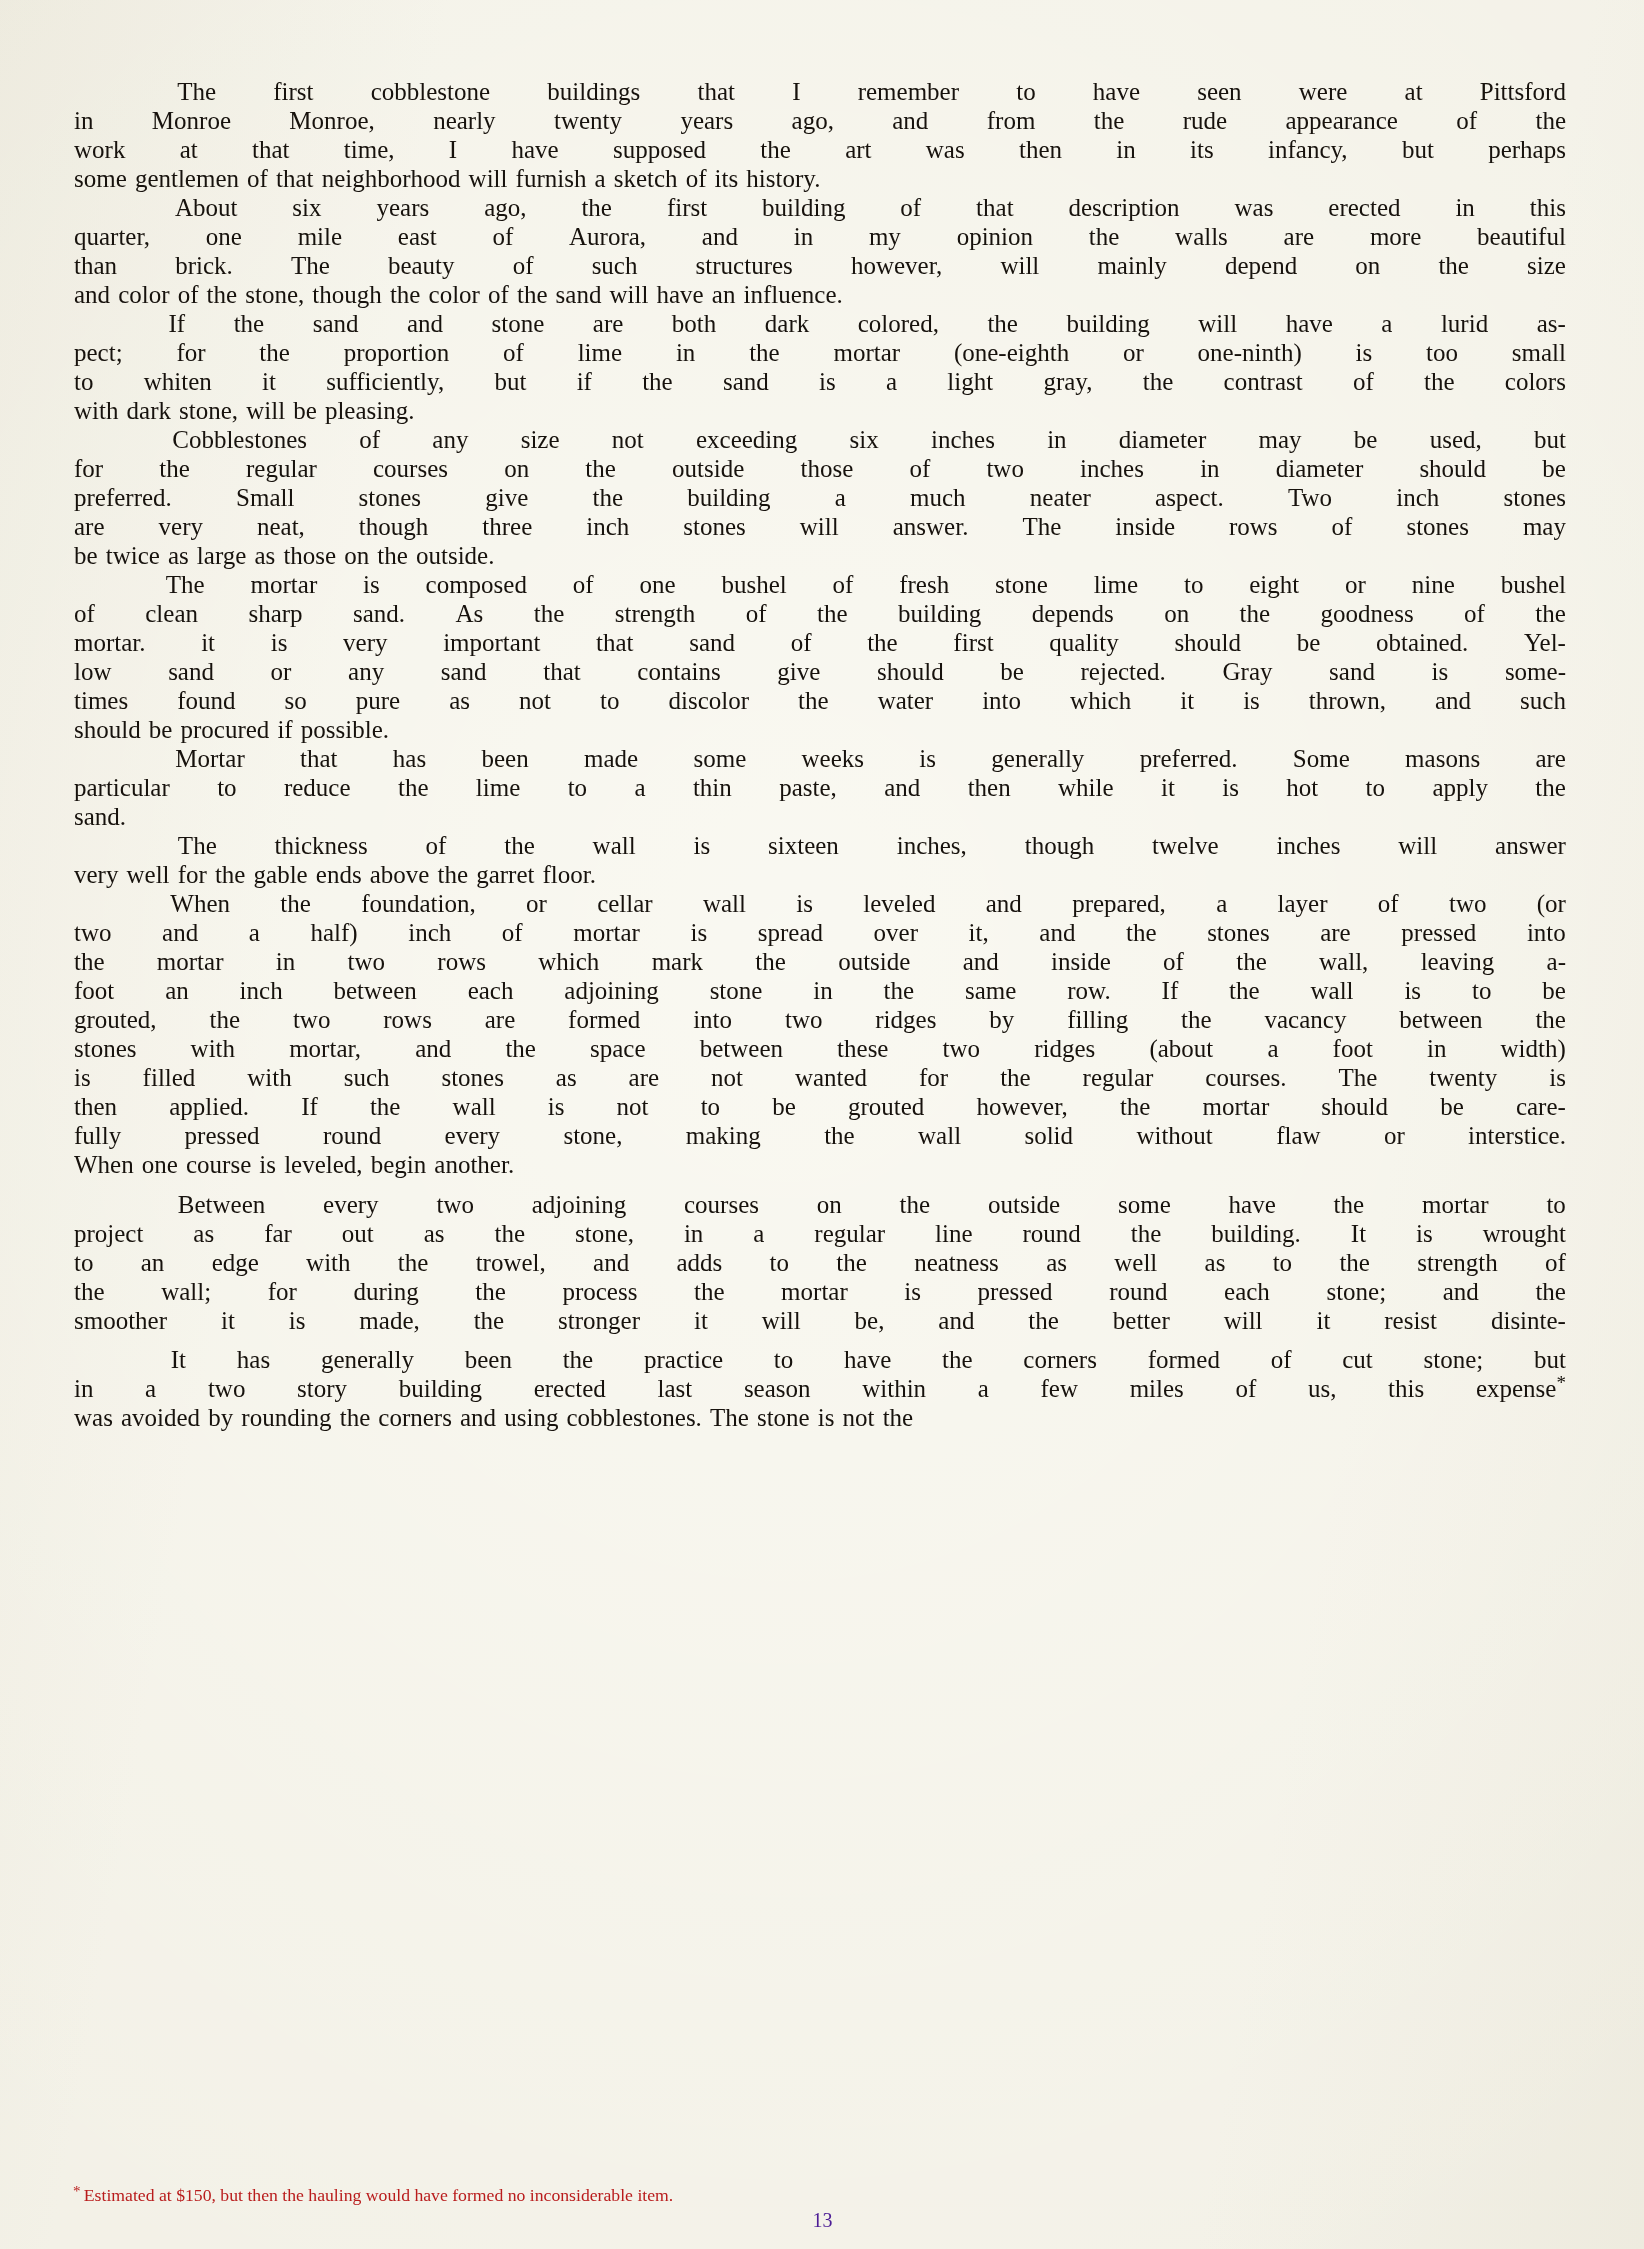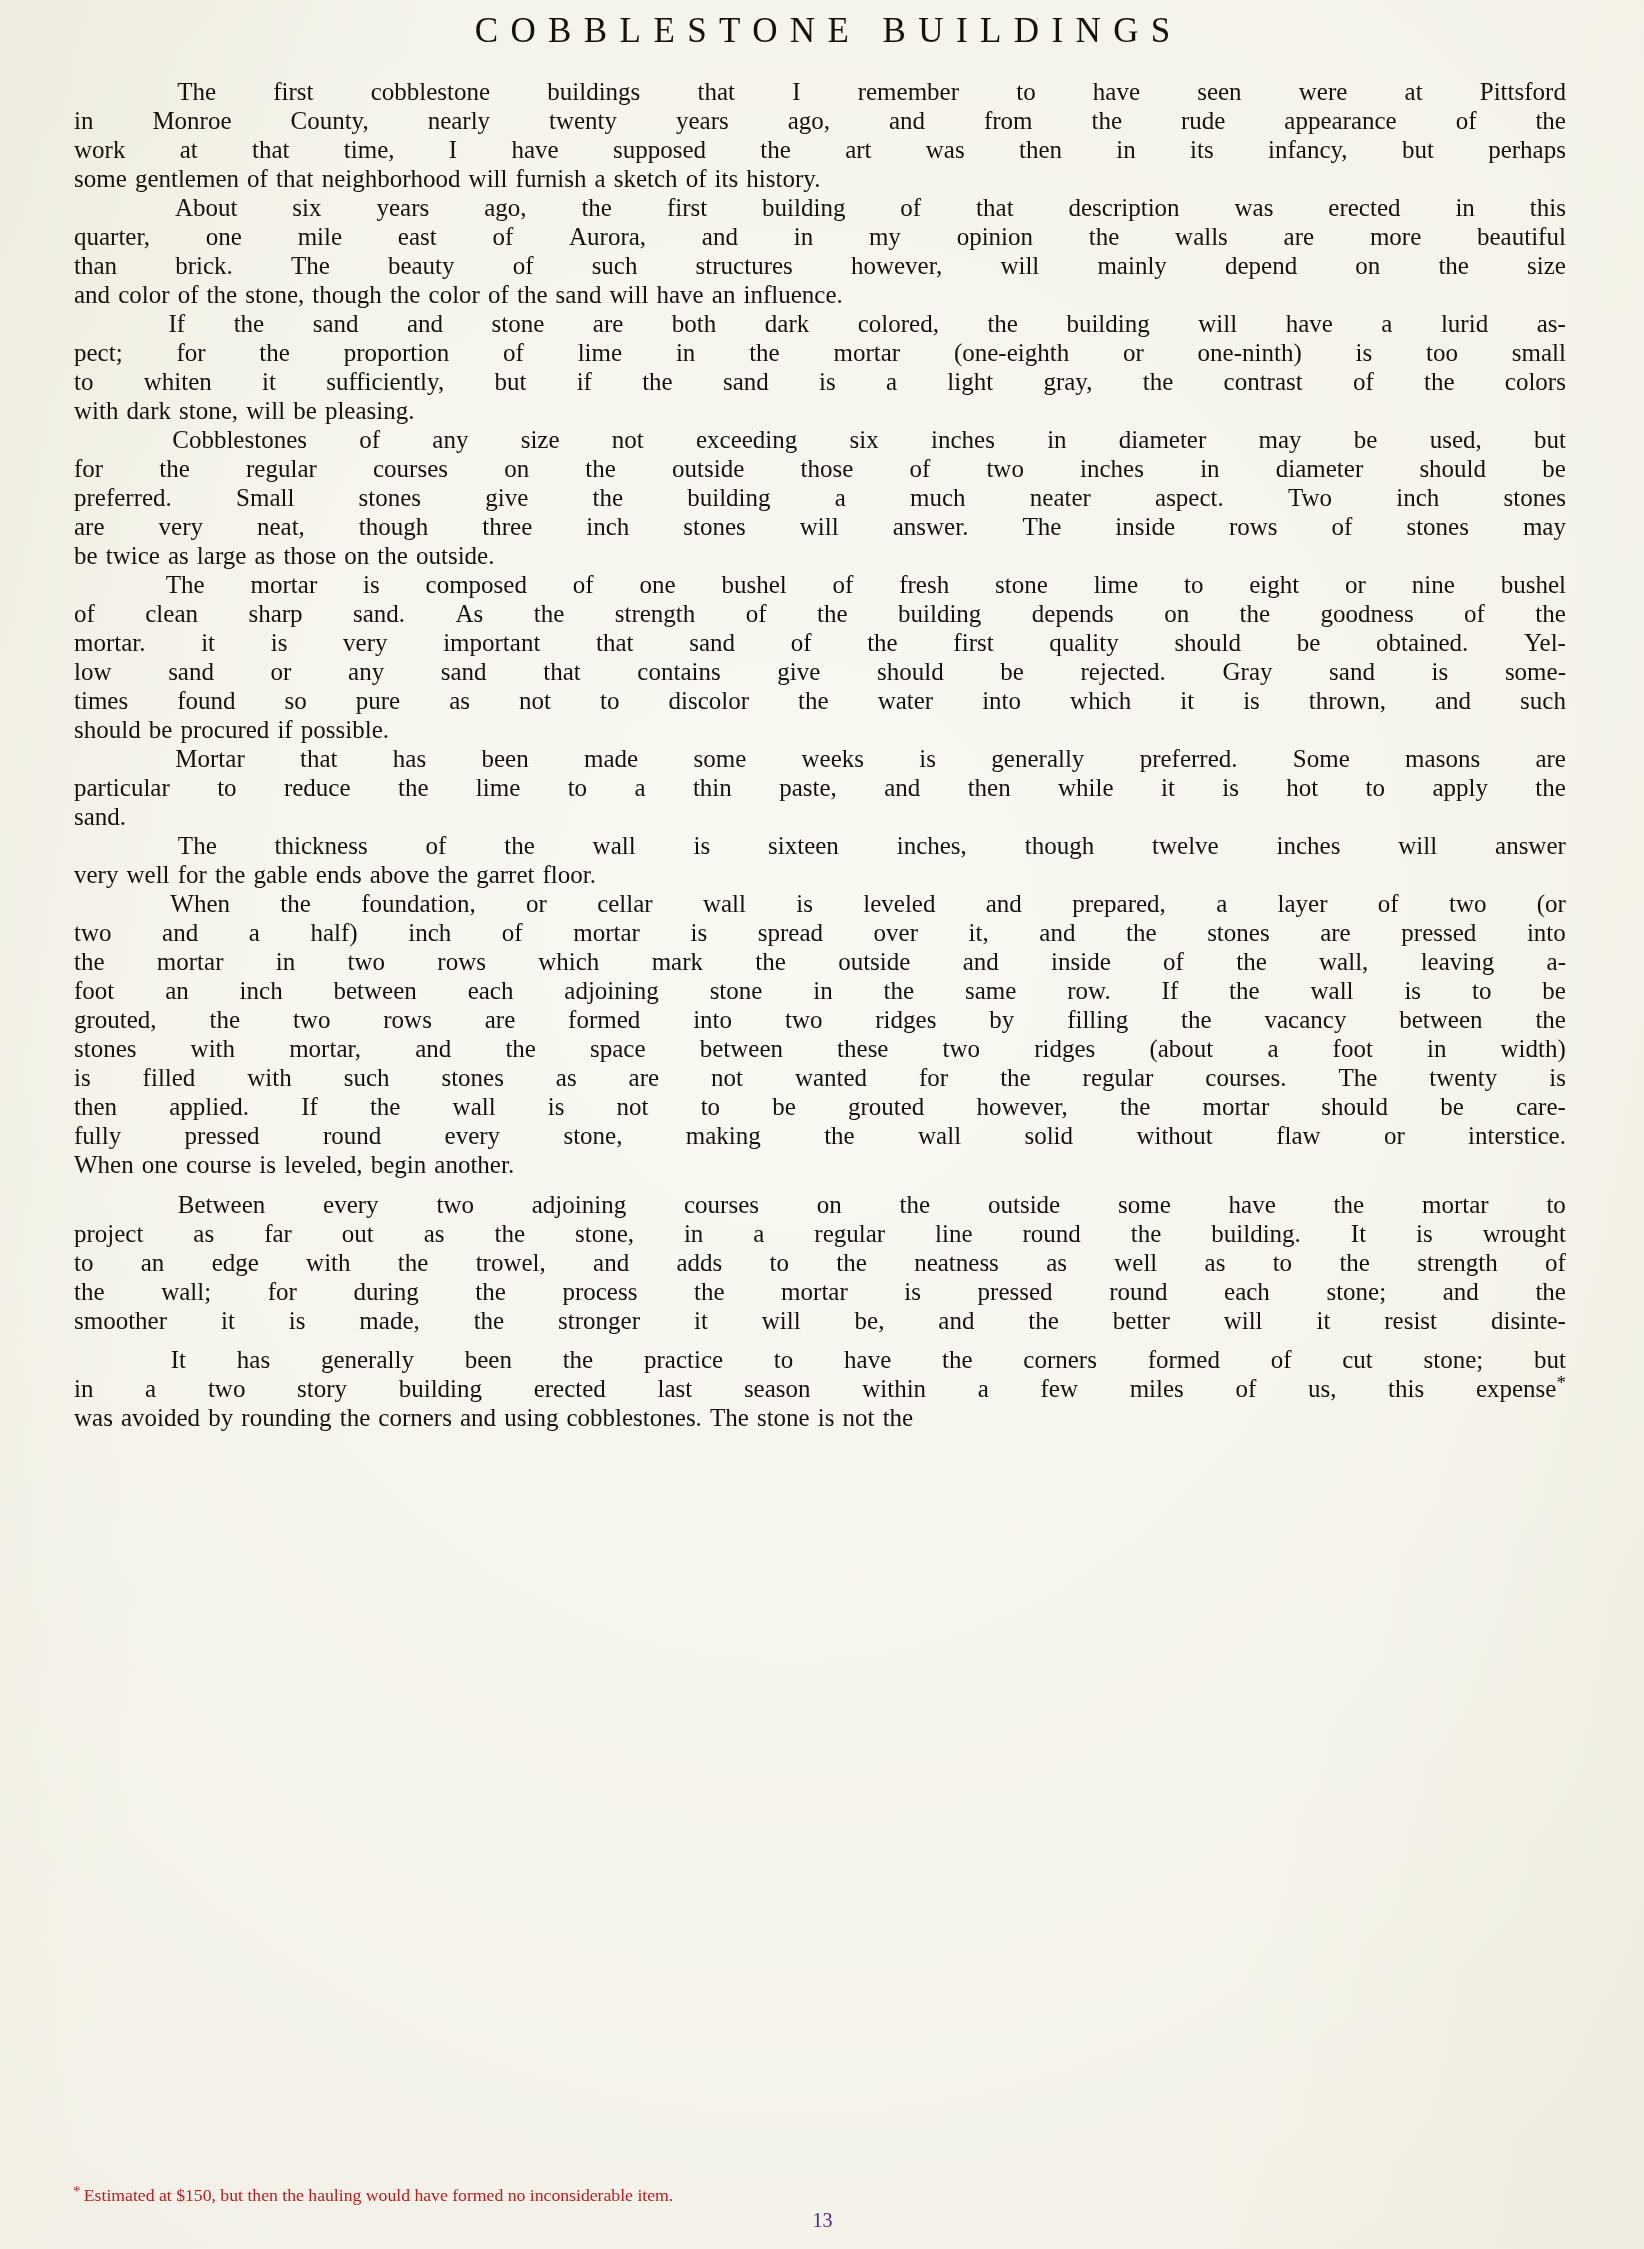--- a/index.html
+++ b/index.html
@@ -135,21 +135,20 @@
     line-height: 0;
   }
 </style>
 </head>
 <body>
 
 <div class="paper-tint"></div>
 
 <div class="page">
 
-  <div class="title">COBBLESTONE  BUILDINGS</div>
 
   <div class="body-block" id="body-block">
       <div class="para">
         <div class="ln just">
           <span class="indent"></span>
           <span class="w">The</span>
           <span class="w">first</span>
           <span class="w">cobblestone</span>
           <span class="w">buildings</span>
           <span class="w">that</span>
@@ -158,21 +157,21 @@
           <span class="w">to</span>
           <span class="w">have</span>
           <span class="w">seen</span>
           <span class="w">were</span>
           <span class="w">at</span>
           <span class="w">Pittsford</span>
         </div>
         <div class="ln just">
           <span class="w">in</span>
           <span class="w">Monroe</span>
-          <span class="w">County,</span>
+          <span class="w">Monroe,</span>
           <span class="w">nearly</span>
           <span class="w">twenty</span>
           <span class="w">years</span>
           <span class="w">ago,</span>
           <span class="w">and</span>
           <span class="w">from</span>
           <span class="w">the</span>
           <span class="w">rude</span>
           <span class="w">appearance</span>
           <span class="w">of</span>

